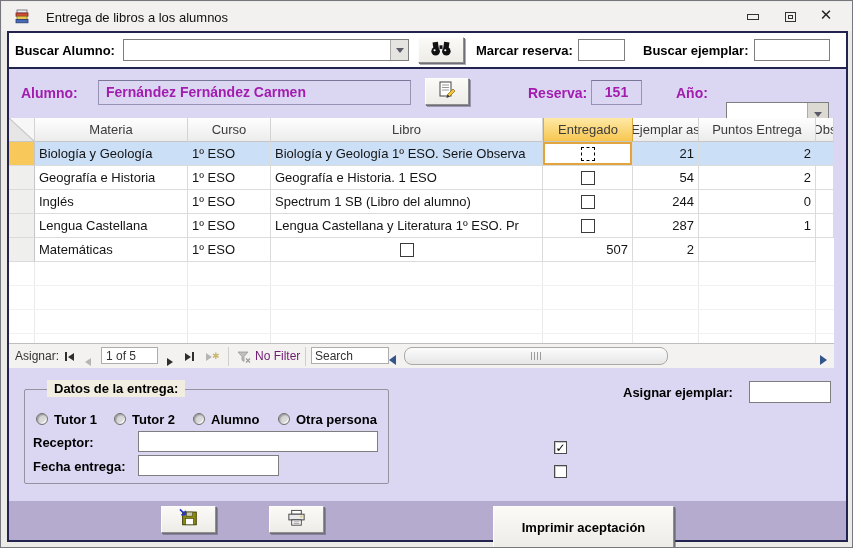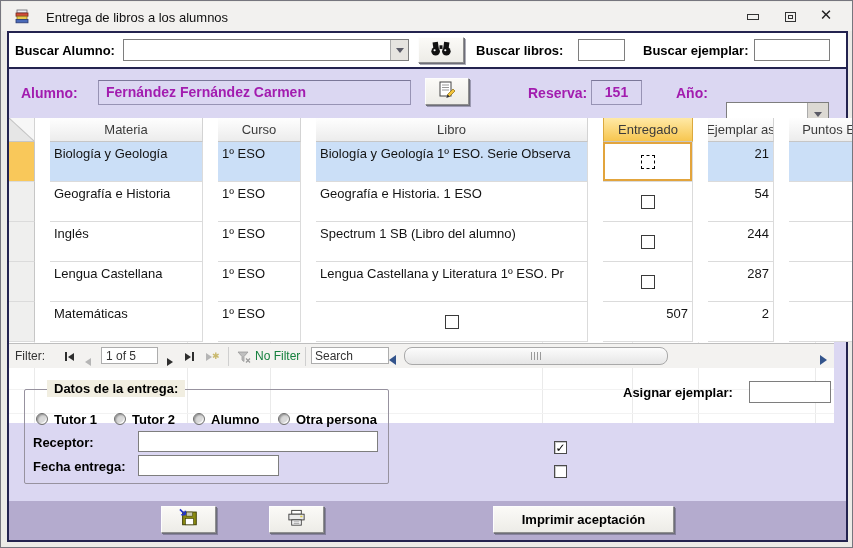--- a/index.html
+++ b/index.html
@@ -20,26 +20,26 @@
   #searchbar{left:8px;top:32px;width:837px;height:34px;background:#FFFFFF;}
   #mainarea{left:8px;top:68px;width:837px;height:432px;background:#DBD7F2;}
   #footer{left:8px;top:500px;width:837px;height:39px;background:#B4ABCE;}
   
   .combo{background:#fff;border:1px solid #7E7E7E;position:relative;}
   .combo .arrowseg{position:absolute;right:0;top:0;bottom:0;width:17px;background:#E6E4E0;border-left:1px solid #ABABAB;
         display:flex;align-items:center;justify-content:center;}
   .chev{width:0;height:0;border-left:4px solid transparent;border-right:4px solid transparent;border-top:5px solid #5A5A66;}
   
   #datasheet{left:8px;top:117px;width:825px;height:225px;background:#fff;}
-  .ds-grid{display:grid;grid-template-columns:26px 153px 83px 272px 90px 66px 117px 18px;gap:15px;}
+  .ds-grid{display:grid;grid-template-columns:26px 153px 83px 272px 90px 66px 117px 18px;}
   .ds-h{height:24px;background:linear-gradient(#FEFEFE,#ECECEC);border-right:1px solid #D3D3D3;border-bottom:1px solid #C6C6C6;
         font-size:13px;color:#3B3B3B;display:flex;align-items:center;justify-content:center;overflow:hidden;white-space:nowrap;box-sizing:border-box;}
   .ds-h.corner{background:linear-gradient(to top right,#E6E6E6 47%,#C2C2C2 50%,#F7F7F7 53%);}
   .ds-h.amber{background:linear-gradient(#FFE9A6,#F7C64F);border-right:1px solid #DBA93E;border-left:1px solid #DBA93E;color:#3B3B3B;}
-  .ds-row{height:40px;}
+  .ds-row{height:24px;}
   .ds-cell{font-size:13px;color:#141414;line-height:23px;padding:0 4px;border-right:1px solid #DBDBDB;border-bottom:1px solid #DBDBDB;
         overflow:hidden;white-space:nowrap;background:#fff;box-sizing:border-box;}
   .ds-cell.num{text-align:right;}
   .ds-cell.chk{display:flex;align-items:center;justify-content:center;padding:0;}
   .ds-selcell{background:#EFEFEE;border-right:1px solid #C6C6C6;border-bottom:1px solid #DBDBDB;box-sizing:border-box;}
   .ds-row.sel .ds-cell{background:#CBDFF7;}
   .ds-row.sel .ds-selcell{background:#F9C85A;}
   .ds-row.sel .ds-cell.chk{background:#FFFFFF;box-shadow:inset 0 0 0 2px #E2A43C;}
   .ds-check{width:12px;height:12px;background:#fff;border:1px solid #3A3A3A;display:inline-block;}
   .ds-check.focus{border:1px dashed #000;}
@@ -119,21 +119,21 @@
         <rect x="2.5" y="1" width="5" height="6" fill="#111" transform="rotate(-8 5 4)"></rect>
         <rect x="12.5" y="1" width="5" height="6" fill="#111" transform="rotate(8 15 4)"></rect>
         <rect x="8.6" y="4" width="2.8" height="3.4" fill="#111"></rect>
         <circle cx="5" cy="9.5" r="4" fill="#111"></circle>
           <circle cx="15" cy="9.5" r="4" fill="#111"></circle>
         <circle cx="4" cy="8.6" r="1" fill="#fff"></circle>
           <circle cx="14" cy="8.6" r="1" fill="#fff"></circle>
       </svg>
     </span>
   </div>
-  <span class="abs lbl" style="left:475px;top:42px;">Buscar libros:</span>
+  <span class="abs lbl" style="left:475px;top:42px;">Marcar reserva:</span>
   <input class="abs inp" style="left: 577px; top: 38px; width: 47px; height: 22px;" value="">
   <span class="abs lbl" style="left:642px;top:42px;">Buscar ejemplar:</span>
   <input class="abs inp" style="left: 753px; top: 38px; width: 76px; height: 22px;" value="">
 
   <div class="abs" id="mainarea"></div>
 
   <span class="abs lbl14" style="left:20px;top:84px;">Alumno:</span>
   <div class="abs" style="left:97px;top:79px;width:313px;height:25px;background:#DBD7F2;border:1px solid #9793B4;border-top-color:#7B7799;">
     <span class="lbl14" style="line-height:23px;padding-left:7px;display:block;">Fernández Fernández Carmen</span>
   </div>
@@ -229,21 +229,21 @@
           </div>
           <div class="ds-cell num">507</div>
           <div class="ds-cell num">2</div>
           <div class="ds-cell"></div>
         </div>
       </div>
     <div id="ds-filler"></div>
   </div>
 
   <div class="abs" id="recnav">
-    <span class="abs navtxt" style="left:6px;top:5px;">Filter:</span>
+    <span class="abs navtxt" style="left:6px;top:5px;">Asignar:</span>
     <span class="abs" style="left:56px;top:8px;display:flex;align-items:center;gap:1px;">
         <i class="navbar"></i>
         <i class="t-l"></i>
       </span>
     <span class="abs" style="left:76px;top:8px;"><i class="t-l t-dis"></i></span>
     <span class="abs navtxt" style="left:92px;top:3px;width:57px;height:17px;background:#fff;border:1px solid #ADADAD;line-height:16px;padding-left:4px;">1 of 5</span>
     <span class="abs" style="left:158px;top:8px;"><i class="t-r"></i></span>
     <span class="abs" style="left:176px;top:8px;display:flex;align-items:center;gap:1px;">
         <i class="t-r"></i>
         <i class="navbar"></i>
@@ -252,21 +252,21 @@
         <i class="t-r t-dis"></i>
         <i style="color:#C9B96E;font-size:9px;line-height:9px;">✱</i>
       </span>
     <span class="abs navsep" style="left:219px;top:3px;"></span>
     <span class="abs" style="left:228px;top:6px;">
       <svg width="14" height="13" viewBox="0 0 14 13">
         <path d="M1 1 h10 l-4 4.5 v5 l-2 -1.5 v-3.5 z" fill="#BFBFBF" stroke="#9A9A9A" stroke-width="0.8"></path>
         <path d="M9 7.5 l4 4 M13 7.5 l-4 4" stroke="#9A9A9A" stroke-width="1.2"></path>
       </svg>
     </span>
-    <span class="abs navtxt" style="left:246px;top:5px;color:#15803d;">No Filter</span>
+    <span class="abs navtxt" style="left:246px;top:5px;color:#701a75;">No Filter</span>
     <span class="abs navsep" style="left:296px;top:3px;"></span>
     <input class="abs navtxt" style="left: 302px; top: 3px; width: 78px; height: 17px; background: rgb(255, 255, 255); border: 1px solid rgb(173, 173, 173); padding: 0px 3px;" value="Search">
     <span class="abs" style="left:380px;top:7px;"><i class="scroll-arrow" style="display:inline-block;border-right:7px solid #33548C;"></i></span>
     <div class="abs" id="scroll-thumb" style="left:395px;top:3px;width:264px;height:18px;">
       <i></i>
         <i></i>
         <i></i>
         <i></i>
     </div>
     <span class="abs" style="left:811px;top:7px;"><i class="scroll-arrow" style="display:inline-block;border-left:7px solid #33548C;"></i></span>
@@ -310,17 +310,17 @@
       <svg width="21" height="18" viewBox="0 0 22 18">
         <rect x="6" y="1" width="10" height="4" fill="#fff" stroke="#333" stroke-width="0.9"></rect>
         <rect x="3" y="5" width="16" height="6" fill="#EAEAEA" stroke="#333" stroke-width="0.9"></rect>
         <rect x="15" y="6.6" width="2.2" height="1.6" fill="#D8C840"></rect>
         <rect x="6" y="11" width="10" height="5.5" fill="#fff" stroke="#333" stroke-width="0.9"></rect>
         <line x1="8" y1="13" x2="14" y2="13" stroke="#999" stroke-width="0.9"></line>
         <line x1="8" y1="14.7" x2="14" y2="14.7" stroke="#999" stroke-width="0.9"></line>
       </svg>
     </span>
   </div>
-  <div class="abs btn3d" style="left:492px;top:505px;width:181px;height:27px;text-align:center;">
+  <div class="abs btn3d" style="left:492px;top:505px;width:181px;height:42px;text-align:center;">
     <span class="lbl">Imprimir aceptación</span>
   </div>
 
 </div>
 
 </body></html>

